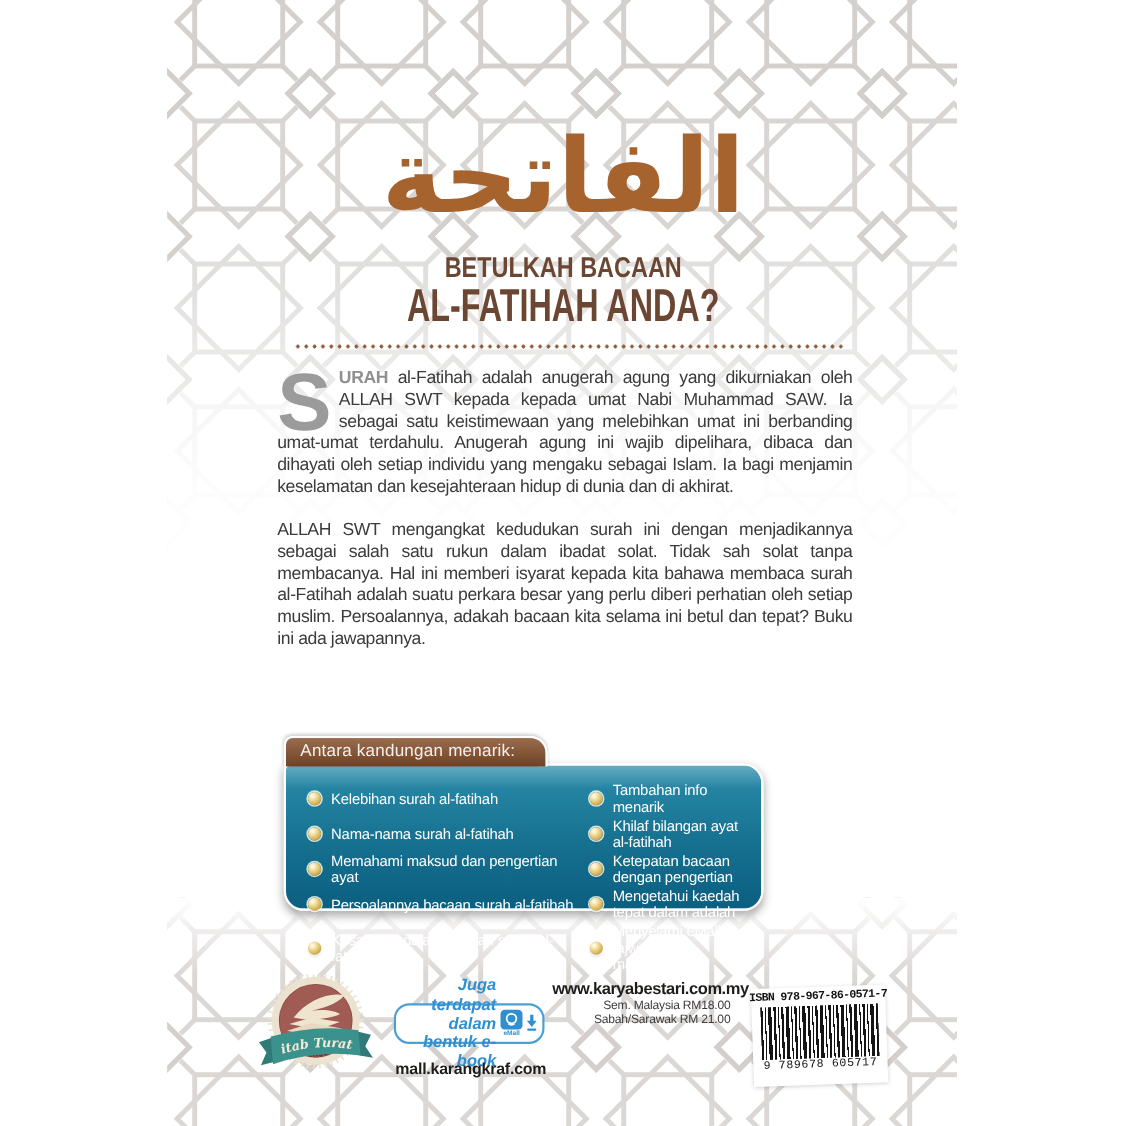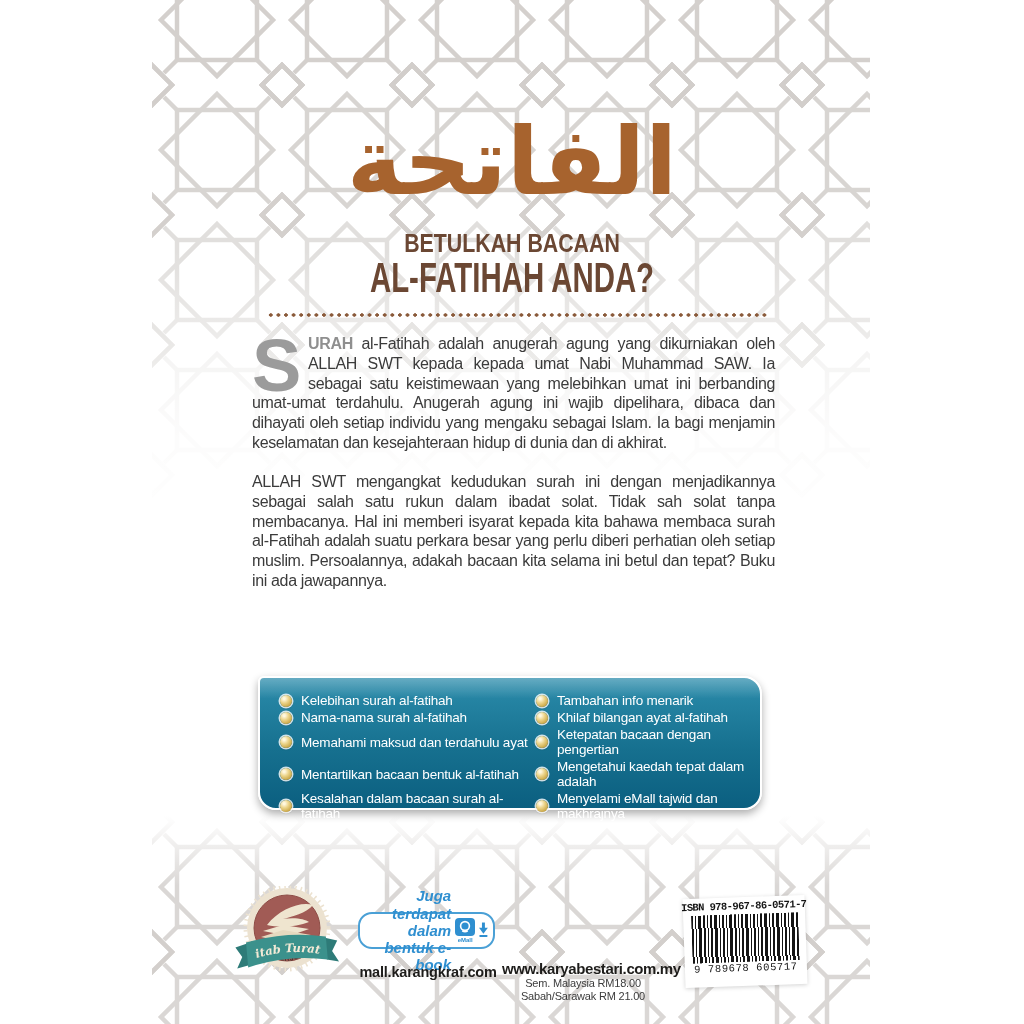--- a/index.html
+++ b/index.html
@@ -36,21 +36,21 @@
   .dropcap{float:left;font-size:74px;line-height:.72;font-weight:bold;color:#9b9b9b;
            margin:5px 7px 0 0;}
   .lead{color:#8f8f8f;font-weight:bold;}
 
   
   .tab{left:258px;top:669px;z-index:4;display:inline-block;
        padding:3px 28px 5px 13px;font-size:15.5px;color:#f6f1ea;letter-spacing:.2px;
        background:linear-gradient(180deg,#9a6c4e 0%,#6e4126 100%);
        border:2px solid #fff;border-bottom:none;border-radius:8px 16px 0 0;
        box-shadow:0 -1px 3px rgba(0,0,0,.18);}
-  .panel{left:258px;top:676px;width:504px;height:134px;z-index:3;
+  .panel{left:258px;top:694px;width:436px;height:134px;z-index:3;
          border:2.5px solid #fff;border-radius:6px 18px 18px 18px;
          background:linear-gradient(180deg,rgba(255,255,255,.28) 0%,rgba(255,255,255,0) 16%),
                     linear-gradient(180deg,#2b8cab 0%,#16708f 55%,#0b5f80 100%);
          box-shadow:0 4px 9px rgba(0,0,0,.32);box-sizing:border-box;
          padding:15px 8px 10px 20px;
          display:grid;grid-auto-flow:column;grid-template-rows:repeat(5,1fr);
          grid-template-columns:252px 1fr;column-gap:4px;row-gap:2px;}
   .item{display:flex;align-items:center;gap:9px;color:#fff;font-size:13.5px;letter-spacing:-.2px;}
   .bullet{flex:0 0 12px;width:12px;height:12px;border-radius:50%;
           background:radial-gradient(circle at 35% 30%,#fff8e0 8%,#ecd48a 38%,#c9a646 75%,#a9882f 100%);
@@ -62,21 +62,21 @@
         border:2.5px solid #4aa0d6;border-radius:14px;box-sizing:border-box;
         display:flex;align-items:center;justify-content:flex-end;gap:4px;padding:2px 5px;}
   .pill-text{font-size:15px;line-height:1.15;font-style:italic;font-weight:bold;
              color:#2f8fd0;text-align:right;white-space:pre-line;}
   .emall{display:flex;flex-direction:column;align-items:center;width:23px;}
   .emall-box{width:20px;height:18px;background:#2f8fd0;border-radius:4px;
              display:flex;align-items:center;justify-content:center;}
   .emall-label{font-size:6px;font-weight:bold;color:#2f8fd0;line-height:1;margin-top:1px;}
   .mall{left:352px;top:952px;width:152px;text-align:center;font-size:14.5px;
         font-weight:bold;color:#1e1d1b;letter-spacing:-.2px;margin-top:12px;}
-  .site{left:502px;top:960px;width:162px;text-align:center;}
+  .site{left:502px;top:891px;width:162px;text-align:right;}
   .site-url{font-size:15px;font-weight:bold;color:#1e1d1b;letter-spacing:-.4px;}
   .price{font-size:11px;color:#3c3c3c;line-height:1.2;letter-spacing:-.2px;}
 
   .barcode{left:684px;top:897px;width:122px;height:89px;background:#fff;
            box-shadow:0 1px 4px rgba(0,0,0,.18);transform:rotate(-2deg);
            display:flex;flex-direction:column;align-items:center;box-sizing:border-box;
            padding-top:3px;}
   .isbn{font-family:"Liberation Mono",monospace;font-size:10.5px;font-weight:bold;
         color:#141414;letter-spacing:-.6px;white-space:nowrap;}
   .bars{margin-top:2px;}
@@ -139,36 +139,37 @@
   <div class="z arabic">الفاتحة</div>
   <div class="z subtitle">BETULKAH BACAAN</div>
   <div class="z title">AL-FATIHAH ANDA?</div>
   <div class="z dots"></div>
 
   <div class="z para p1">
     <span class="dropcap">S</span><span class="lead">URAH</span><span> al-Fatihah adalah anugerah agung yang dikurniakan oleh ALLAH SWT kepada kepada umat Nabi Muhammad SAW. Ia sebagai satu keistimewaan yang melebihkan umat ini berbanding umat-umat terdahulu. Anugerah agung ini wajib dipelihara, dibaca dan dihayati oleh setiap individu yang mengaku sebagai Islam. Ia bagi menjamin keselamatan dan kesejahteraan hidup di dunia dan di akhirat.</span>
   </div>
   <div class="z para p2">ALLAH SWT mengangkat kedudukan surah ini dengan menjadikannya sebagai salah satu rukun dalam ibadat solat. Tidak sah solat tanpa membacanya. Hal ini memberi isyarat kepada kita bahawa membaca surah al-Fatihah adalah suatu perkara besar yang perlu diberi perhatian oleh setiap muslim. Persoalannya, adakah bacaan kita selama ini betul dan tepat? Buku ini ada jawapannya.</div>
 
+  <div class="z tab">Antara kandungan menarik:</div>
   <div class="z panel">
     <div class="item">
         <span class="bullet"></span>
         <span>Kelebihan surah al-fatihah</span>
       </div>
     <div class="item">
         <span class="bullet"></span>
         <span>Nama-nama surah al-fatihah</span>
       </div>
     <div class="item">
         <span class="bullet"></span>
-        <span>Memahami maksud dan terdahulu ayat</span>
-      </div>
-    <div class="item">
-        <span class="bullet"></span>
-        <span>Mentartilkan bacaan bentuk al-fatihah</span>
+        <span>Memahami maksud dan pengertian ayat</span>
+      </div>
+    <div class="item">
+        <span class="bullet"></span>
+        <span>Persoalannya bacaan surah al-fatihah</span>
       </div>
     <div class="item">
         <span class="bullet"></span>
         <span>Kesalahan dalam bacaan surah al-fatihah</span>
       </div>
     <div class="item">
         <span class="bullet"></span>
         <span>Tambahan info menarik</span>
       </div>
     <div class="item">

